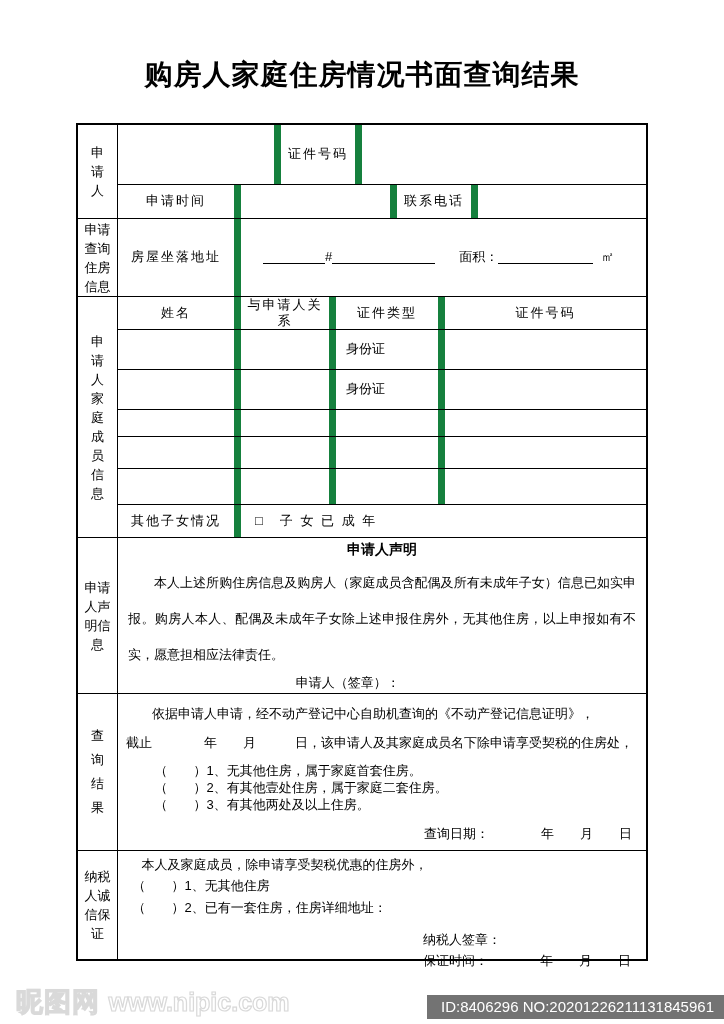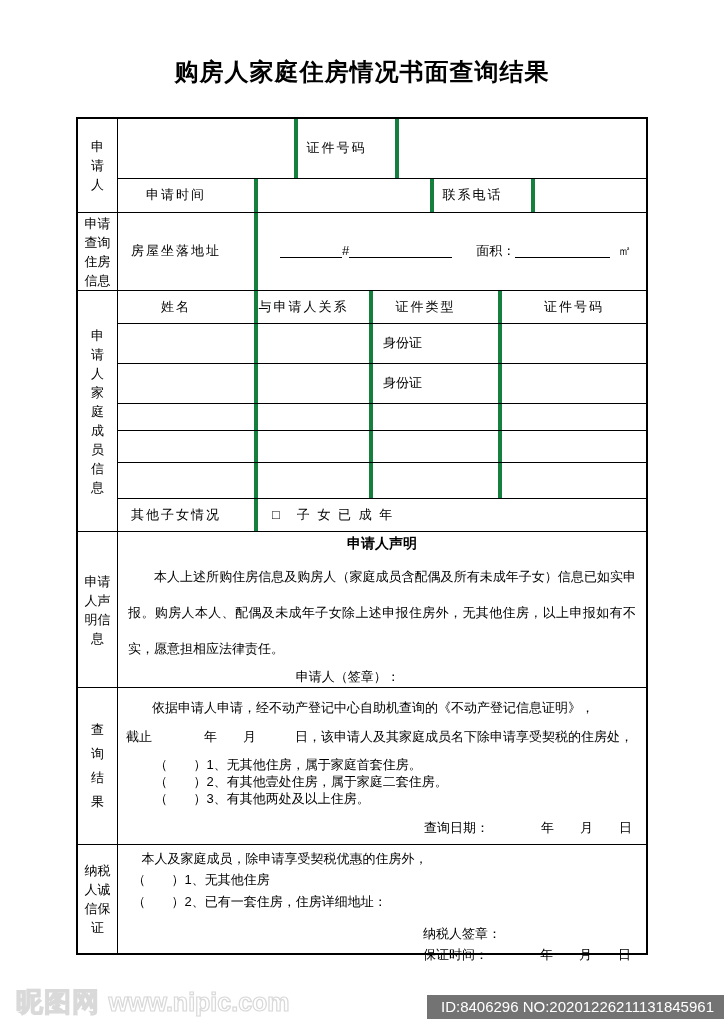--- a/index.html
+++ b/index.html
@@ -9,21 +9,21 @@
     position: relative;
     width: 724px;
     height: 1024px;
     margin: 0 auto;
     background: #fff;
     overflow: hidden;
   }
   .doc-title {
     padding-top: 56px;
     text-align: center;
-    font-size: 24px;
+    font-size: 28px;
     font-weight: bold;
     letter-spacing: 1px;
   }
   .form-table {
     width: 572px;
     margin: 29px auto 0;
     border: 2px solid #000;
     font-size: 13px;
     line-height: 1.25;
   }
@@ -37,21 +37,21 @@
     justify-content: center;
     text-align: center;
     white-space: pre-line;
     line-height: 19px;
   }
   .gcell.tall { line-height: 24px; }
   .scontent { flex: 1; min-width: 0; display: flex; flex-direction: column; }
   .irow { display: flex; align-items: stretch; }
   .irow + .irow { border-top: 1px solid #000; }
   .c { display: flex; align-items: center; min-width: 0; }
-  .c + .c { border-left: 4px solid #15803d; margin-left: 20px; }
+  .c + .c { border-left: 7px solid #15803d; }
   .lbl { justify-content: center; text-align: center; letter-spacing: 2px; }
   .fill { flex: 1; }
   .h59 { height: 59px; } .h34 { height: 34px; } .h77 { height: 77px; }
   .h32 { height: 32px; } .h40 { height: 40px; } .h27 { height: 27px; }
   .h32b { height: 32px; } .h36 { height: 36px; } .h33 { height: 33px; }
   .w116 { flex: 0 0 116px; } .w156 { flex: 0 0 156px; } .w81 { flex: 0 0 81px; }
   .w95 { flex: 0 0 95px; } .w109 { flex: 0 0 109px; } .w204 { flex: 0 0 204px; }
   .idtype { justify-content: flex-start; padding-left: 10px; }
   .addr-line { padding-left: 22px; white-space: nowrap; }
   .u { display: inline-block; border-bottom: 1px solid #000; height: 13px; vertical-align: baseline; }

